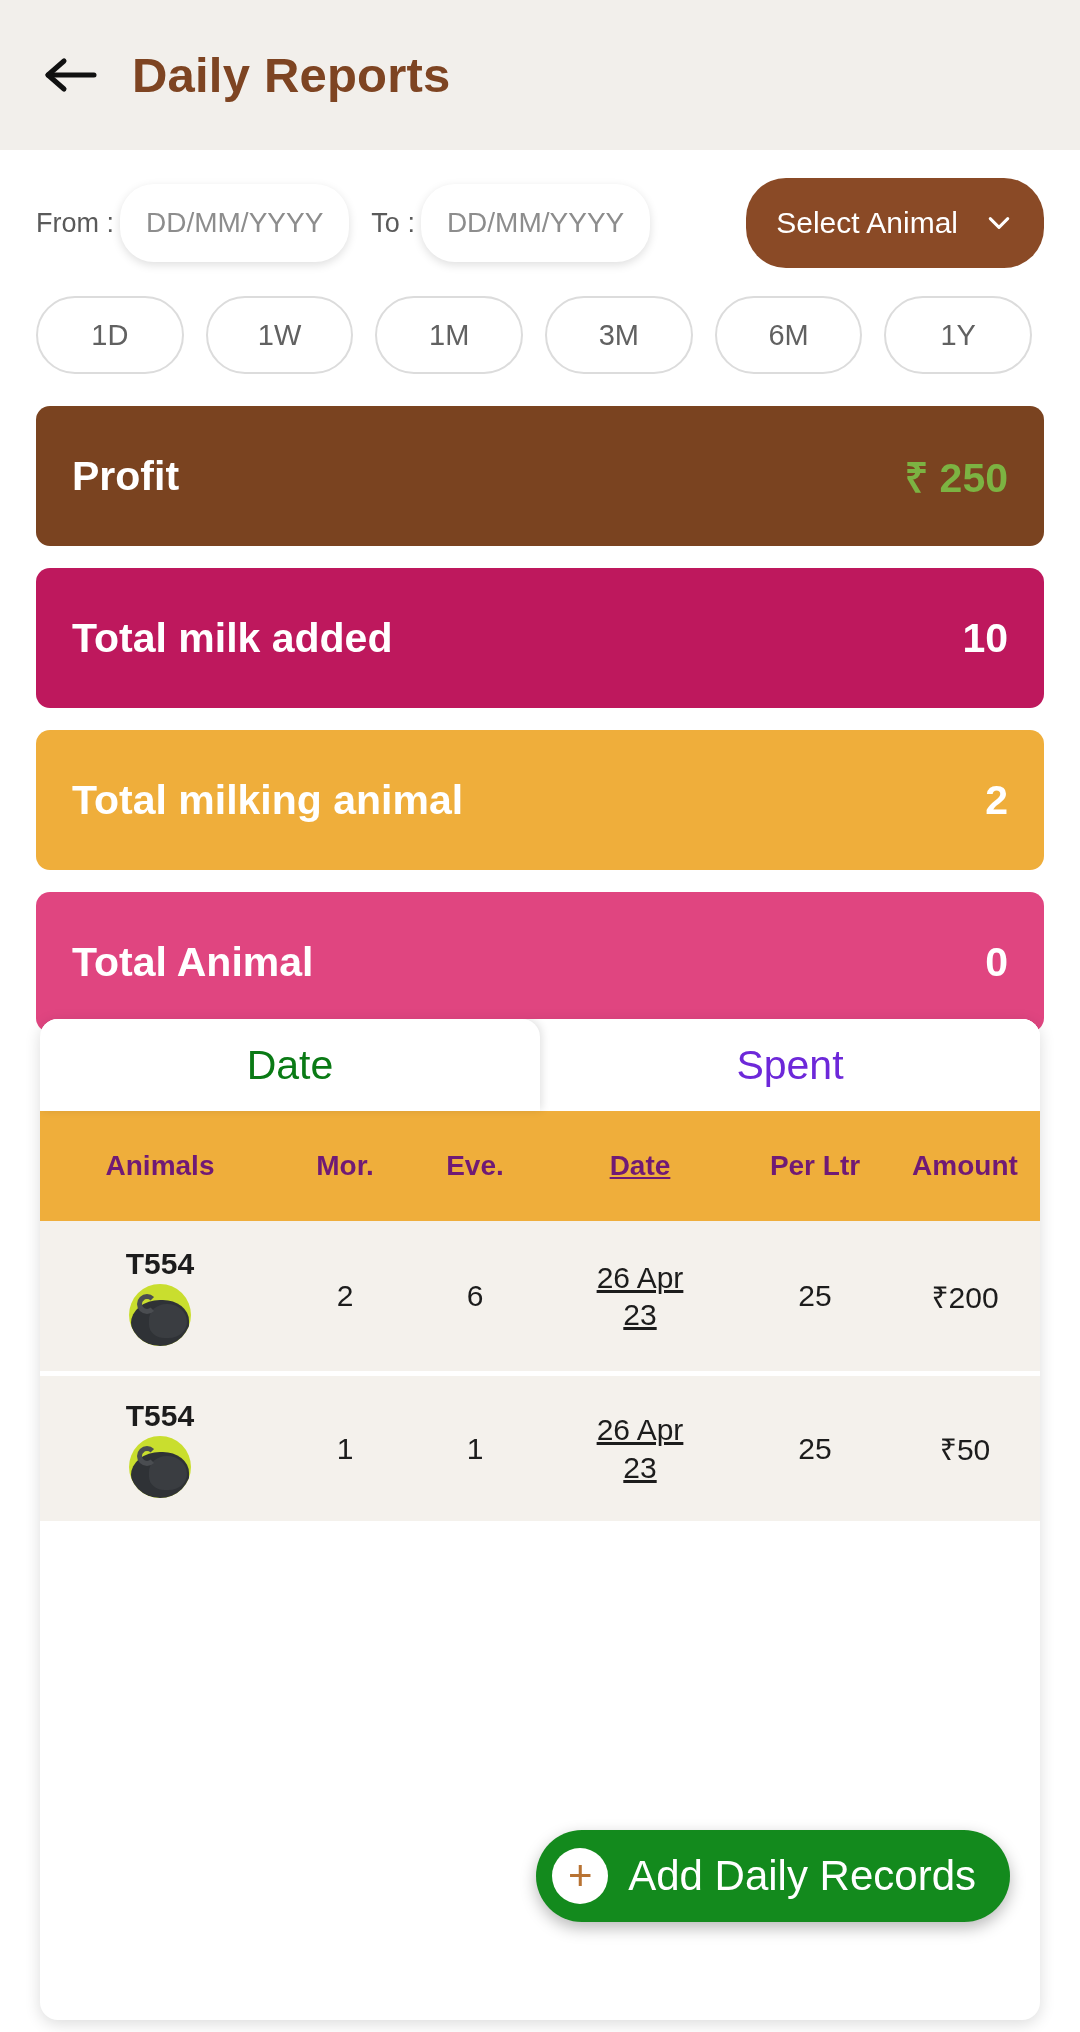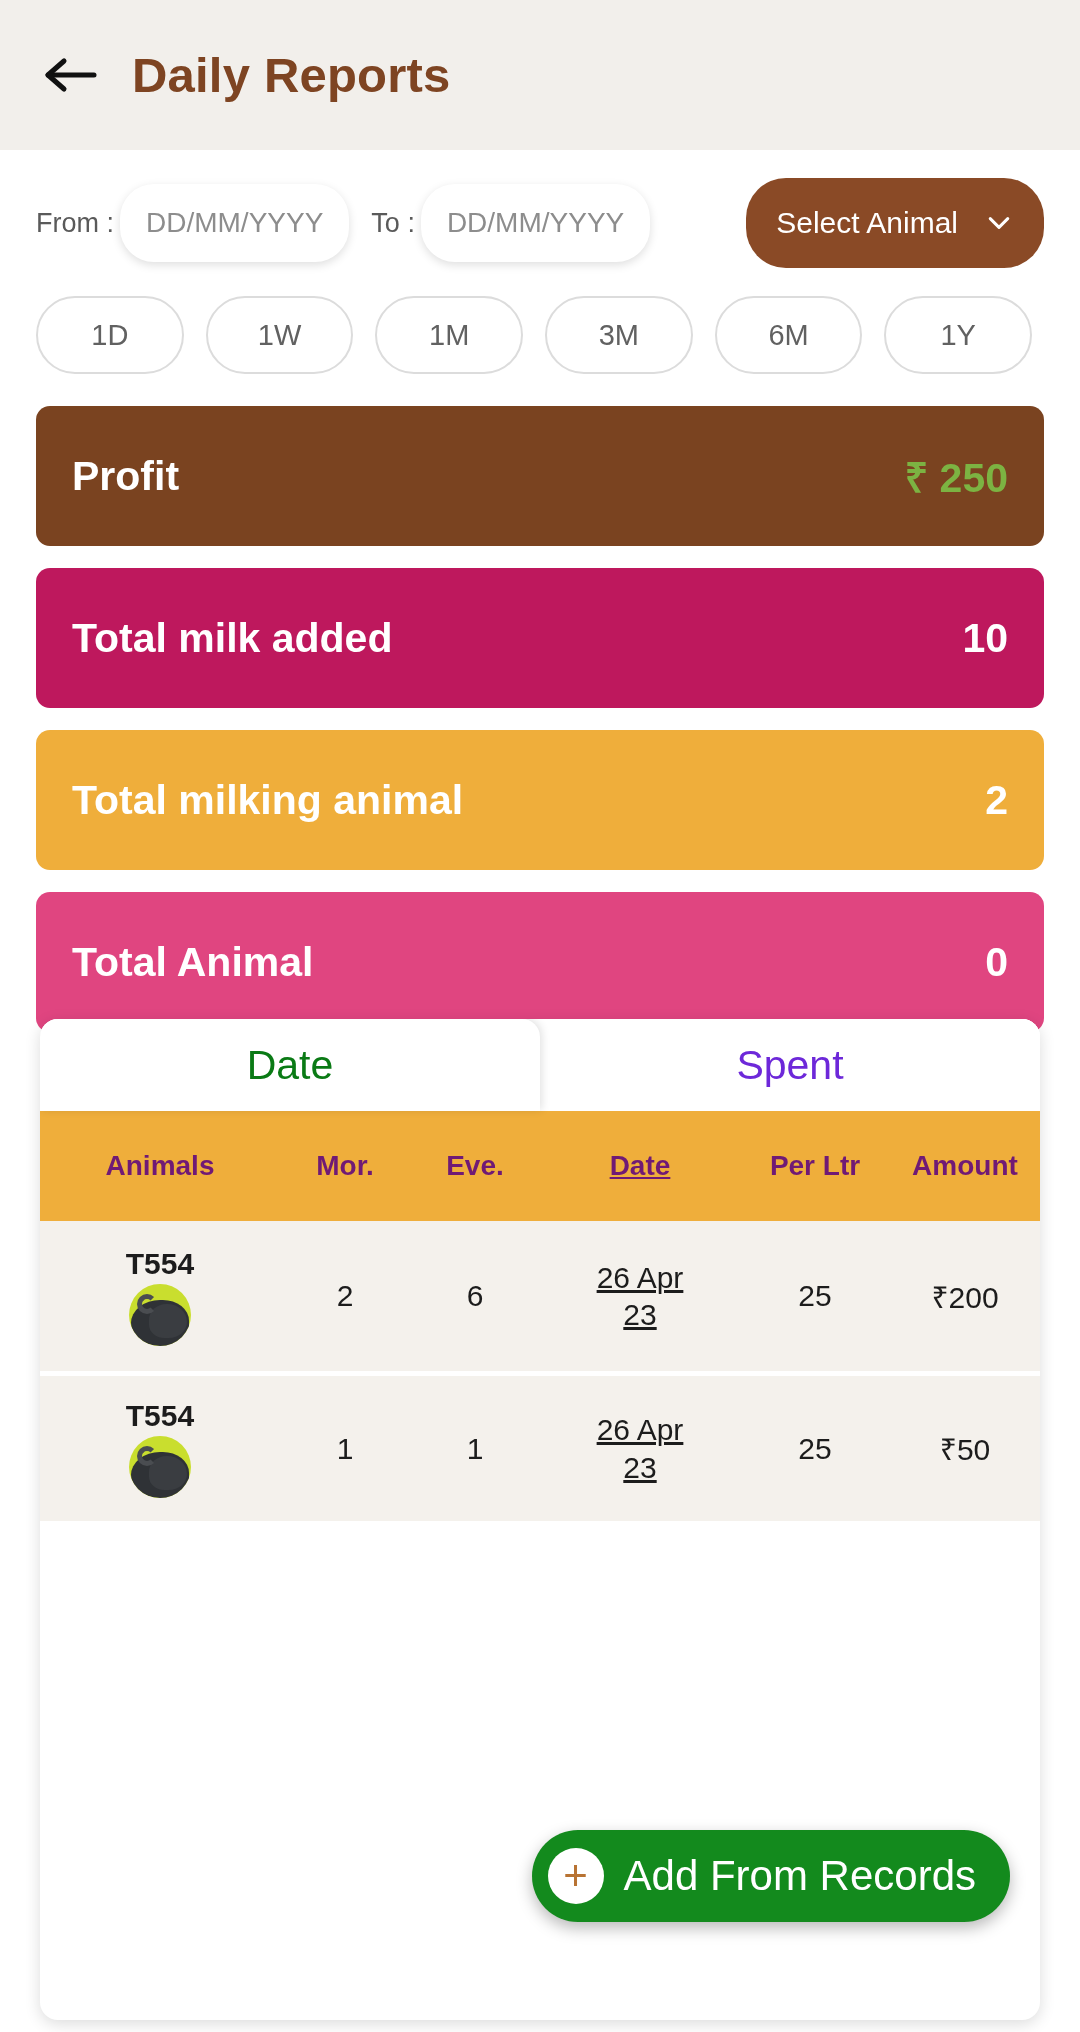--- a/index.html
+++ b/index.html
@@ -234,17 +234,17 @@
       <div class="c3 date-two">
         <div>26 Apr</div>
         <div>23</div>
       </div>
       <div class="c4">25</div>
       <div class="c5">₹50</div>
     </div>
 
     <div class="fab">
       <span class="fab-plus">+</span>
-      <span class="fab-label">Add From Records</span>
+      <span class="fab-label">Add Daily Records</span>
     </div>
 
   </div>
 </div>
 
 </body></html>

